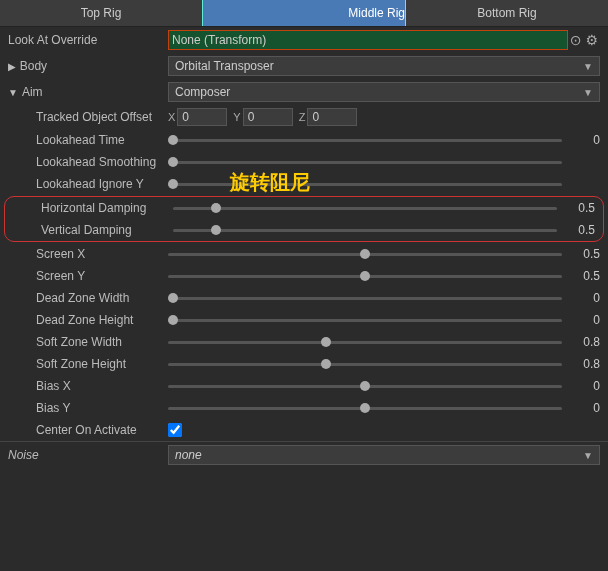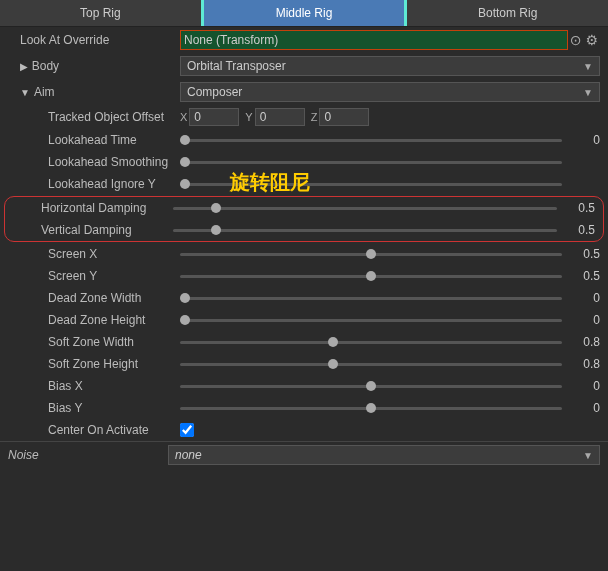--- a/index.html
+++ b/index.html
@@ -17,40 +17,40 @@
       display: flex;
       background: #3c3c3c;
       border-bottom: 1px solid #222;
     }
     .tab {
       flex: 1;
       text-align: center;
       padding: 6px 0;
       cursor: pointer;
       color: #ccc;
-      border-right: 3px solid #5eead4;
+      border-right: 1px solid #5eead4;
       font-size: 12px;
     }
     .tab:last-child { border-right: none; }
     .tab.active {
       background: #4a7ab5;
       color: #fff;
+      text-align: right;
     }
 
     
     .content {
       padding: 0;
     }
 
     .row {
       display: flex;
       align-items: center;
       padding: 3px 8px;
       min-height: 22px;
-      margin-left: 12px;
     }
 
     .label {
       color: #bbb;
       min-width: 160px;
       font-size: 12px;
       white-space: nowrap;
     }
     .label-indent2 {
       padding-left: 28px;

